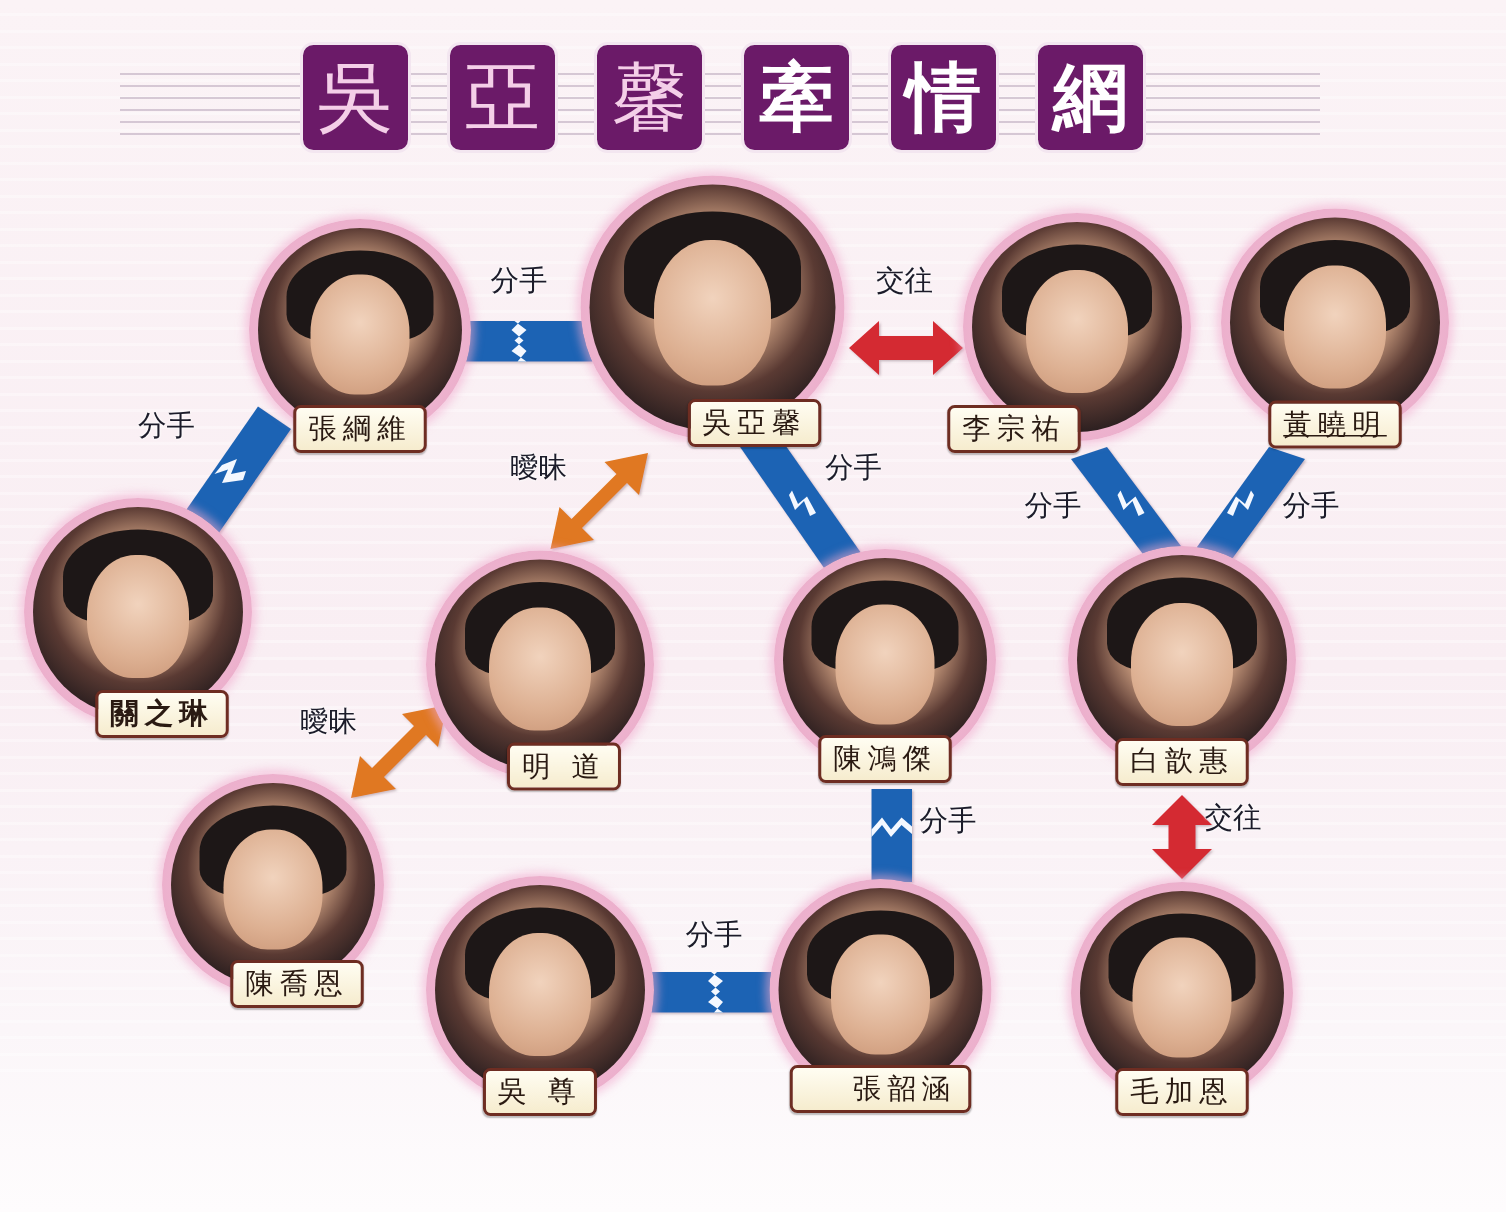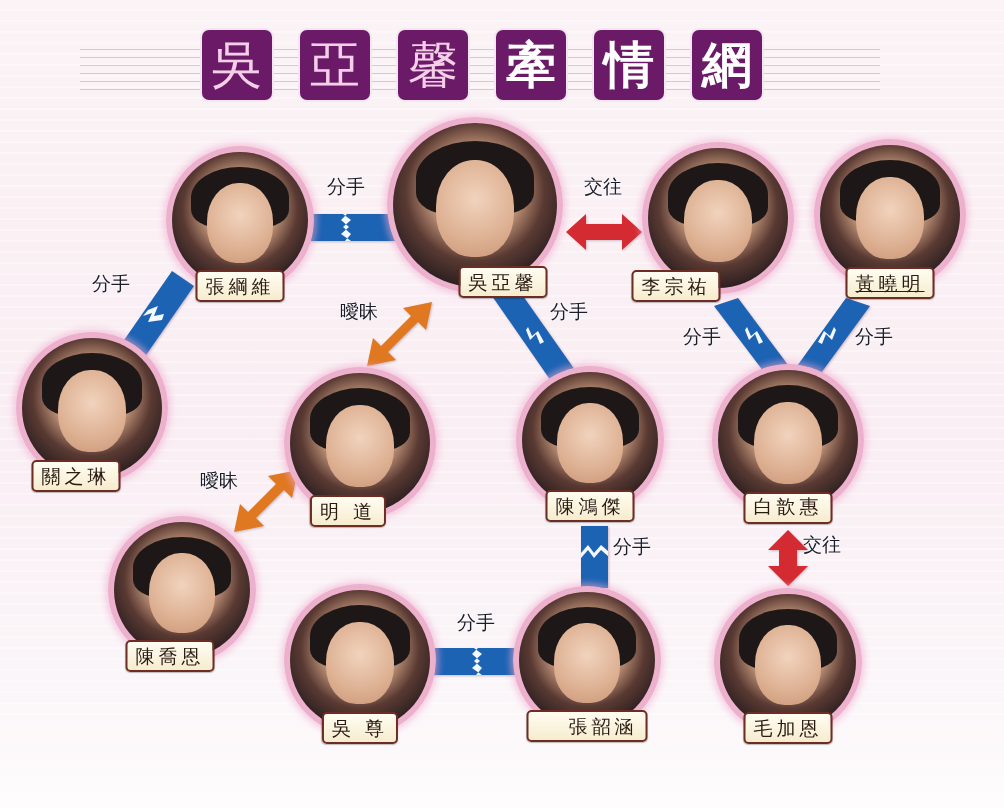--- a/index.html
+++ b/index.html
@@ -182,29 +182,29 @@
         <div class="face" style="left: 36.4px; top: 31.5px; width: 67.2px; height: 82.6px;"></div>
       </div>
       <div class="name-tag" style="left: 890px; top: 267px; text-decoration: underline;">黃曉明</div>
     </div>
     <div class="node">
       <div class="ring" style="left: 16px; top: 332px; height: 152px; width: 152px;"></div>
       <div class="photo" style="left: 22px; top: 338px; height: 140px; width: 140px;">
         <div class="hair" style="left: 19.6px; top: 15.4px; width: 100.8px; height: 63px;"></div>
         <div class="face" style="left: 36.4px; top: 31.5px; width: 67.2px; height: 82.6px;"></div>
       </div>
-      <div class="name-tag" style="left: 76px; top: 460px;">關之琳</div>
+      <div class="name-tag" style="left: 108px; top: 460px; font-weight: bold;">關之琳</div>
     </div>
     <div class="node">
       <div class="ring" style="left: 284px; top: 367px; height: 152px; width: 152px;"></div>
       <div class="photo" style="left: 290px; top: 373px; height: 140px; width: 140px;">
         <div class="hair" style="left: 19.6px; top: 15.4px; width: 100.8px; height: 63px;"></div>
         <div class="face" style="left: 36.4px; top: 31.5px; width: 67.2px; height: 82.6px;"></div>
       </div>
-      <div class="name-tag" style="left: 348px; top: 495px;">明 道</div>
+      <div class="name-tag" style="left: 376px; top: 495px;">明 道</div>
     </div>
     <div class="node">
       <div class="ring" style="left: 516px; top: 366px; height: 148px; width: 148px;"></div>
       <div class="photo" style="left: 522px; top: 372px; height: 136px; width: 136px;">
         <div class="hair" style="left: 19.04px; top: 14.96px; width: 97.92px; height: 61.2px;"></div>
         <div class="face" style="left: 35.36px; top: 30.6px; width: 65.28px; height: 80.24px;"></div>
       </div>
       <div class="name-tag" style="left: 590px; top: 490px;">陳鴻傑</div>
     </div>
     <div class="node">
@@ -214,21 +214,21 @@
         <div class="face" style="left: 36.4px; top: 31.5px; width: 67.2px; height: 82.6px;"></div>
       </div>
       <div class="name-tag" style="left: 788px; top: 492px; font-family: Liberation Mono, monospace;">白歆惠</div>
     </div>
     <div class="node">
       <div class="ring" style="left: 108px; top: 516px; height: 148px; width: 148px;"></div>
       <div class="photo" style="left: 114px; top: 522px; height: 136px; width: 136px;">
         <div class="hair" style="left: 19.04px; top: 14.96px; width: 97.92px; height: 61.2px;"></div>
         <div class="face" style="left: 35.36px; top: 30.6px; width: 65.28px; height: 80.24px;"></div>
       </div>
-      <div class="name-tag" style="left: 170px; top: 640px; text-align: center;">陳喬恩</div>
+      <div class="name-tag" style="left: 198px; top: 640px; text-align: center;">陳喬恩</div>
     </div>
     <div class="node">
       <div class="ring" style="left: 284px; top: 584px; height: 152px; width: 152px;"></div>
       <div class="photo" style="left: 290px; top: 590px; height: 140px; width: 140px;">
         <div class="hair" style="left: 19.6px; top: 15.4px; width: 100.8px; height: 63px;"></div>
         <div class="face" style="left: 36.4px; top: 31.5px; width: 67.2px; height: 82.6px;"></div>
       </div>
       <div class="name-tag" style="left: 360px; top: 712px;">吳 尊</div>
     </div>
     <div class="node">

